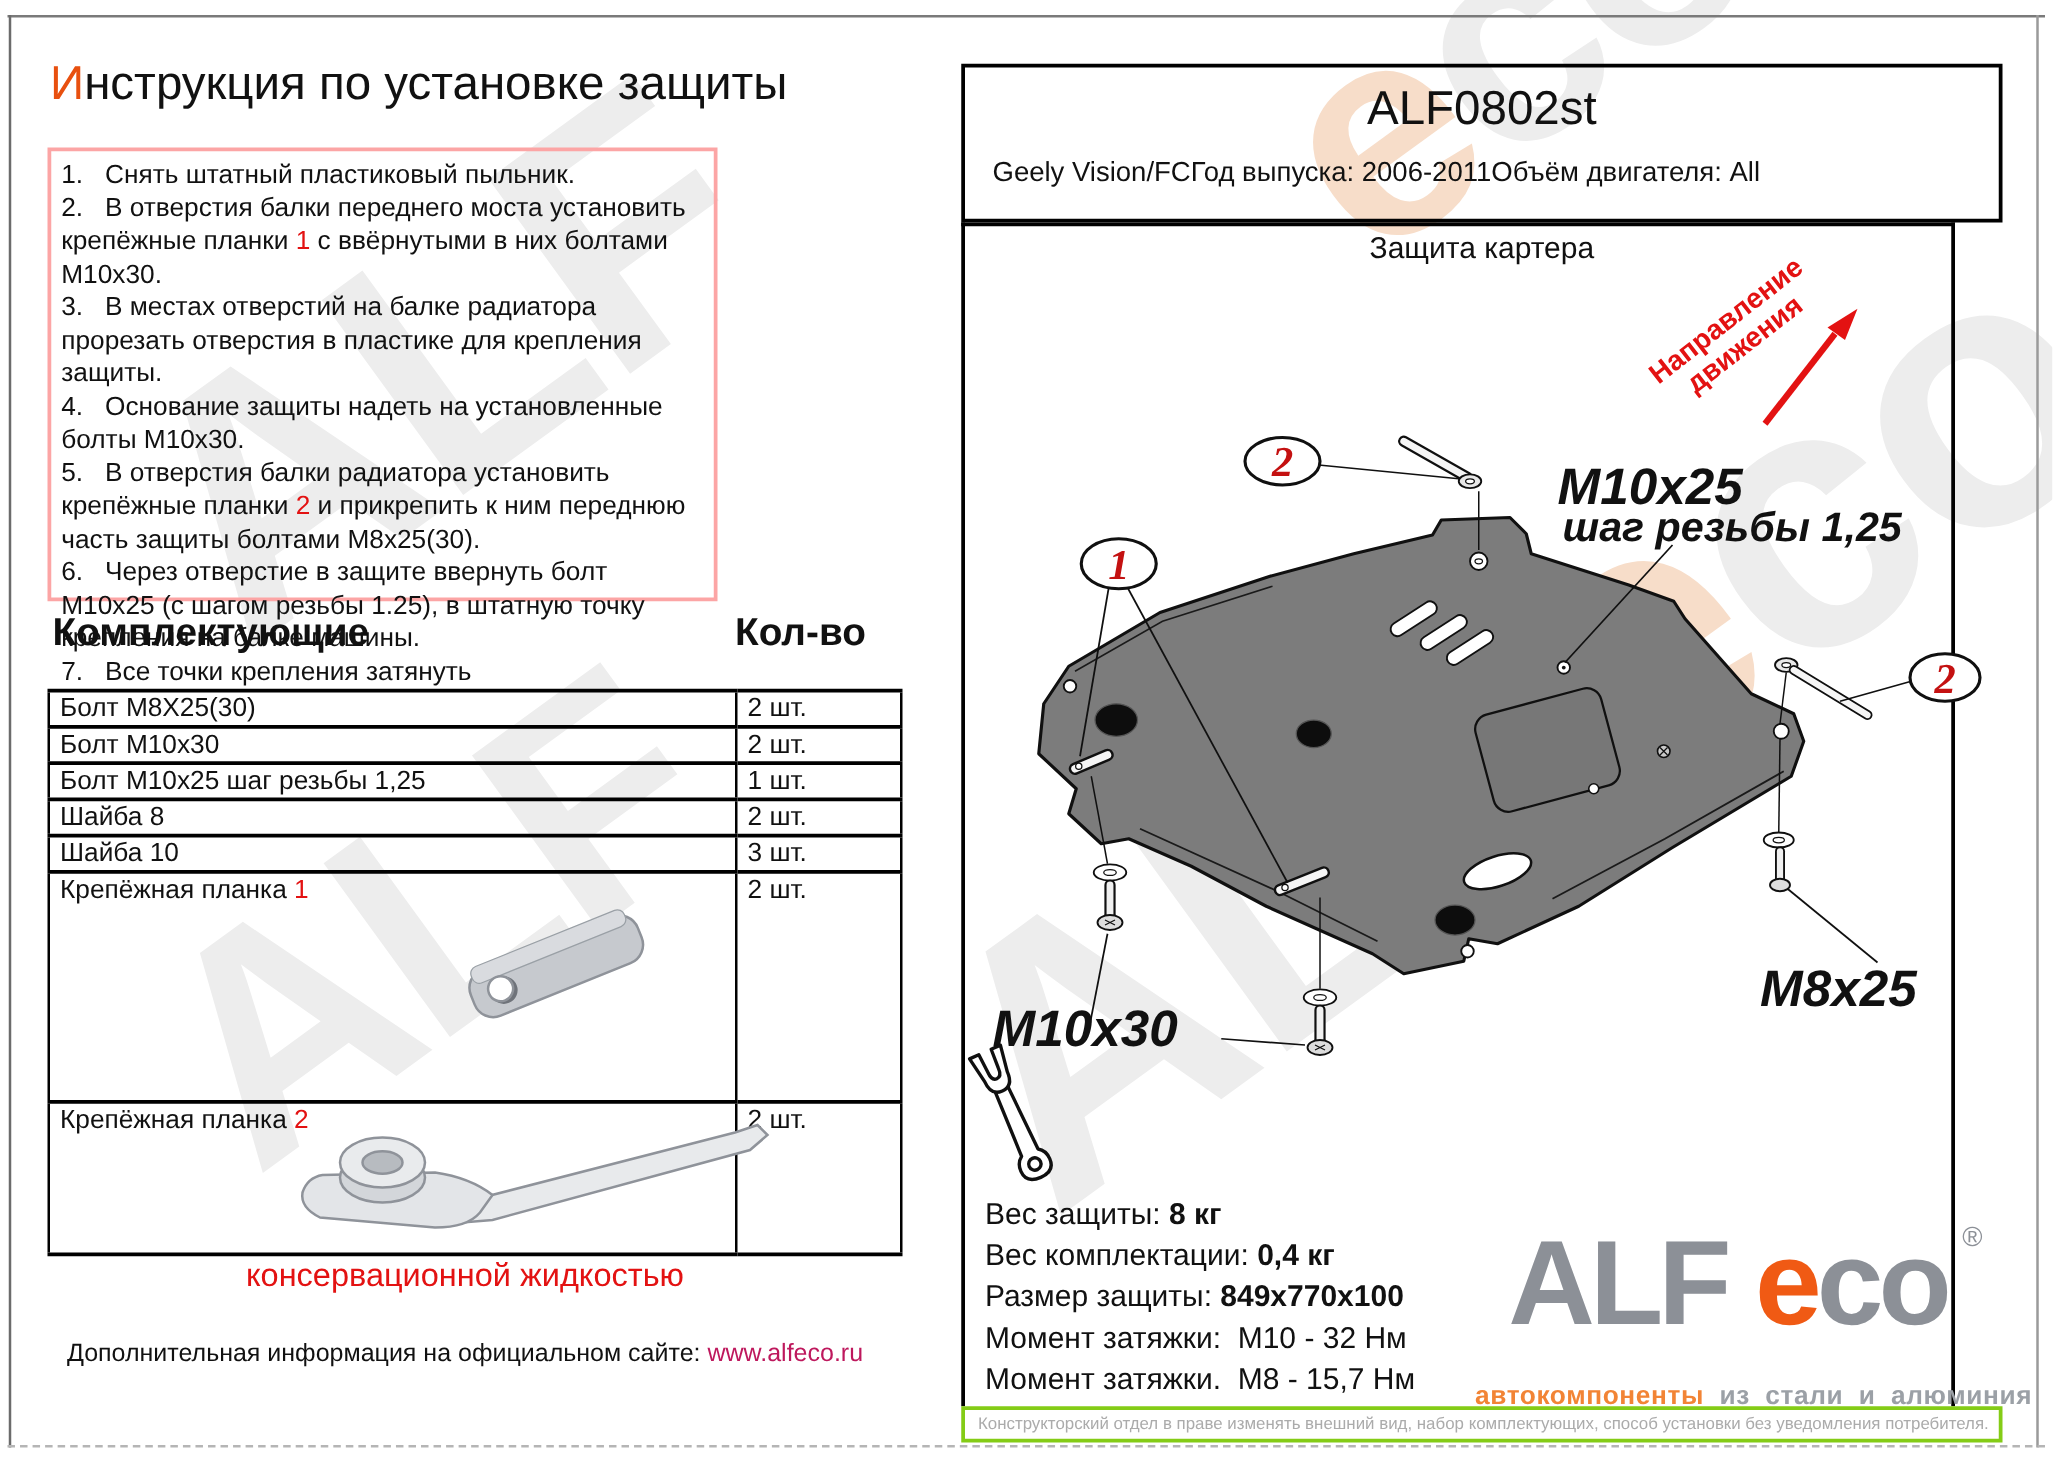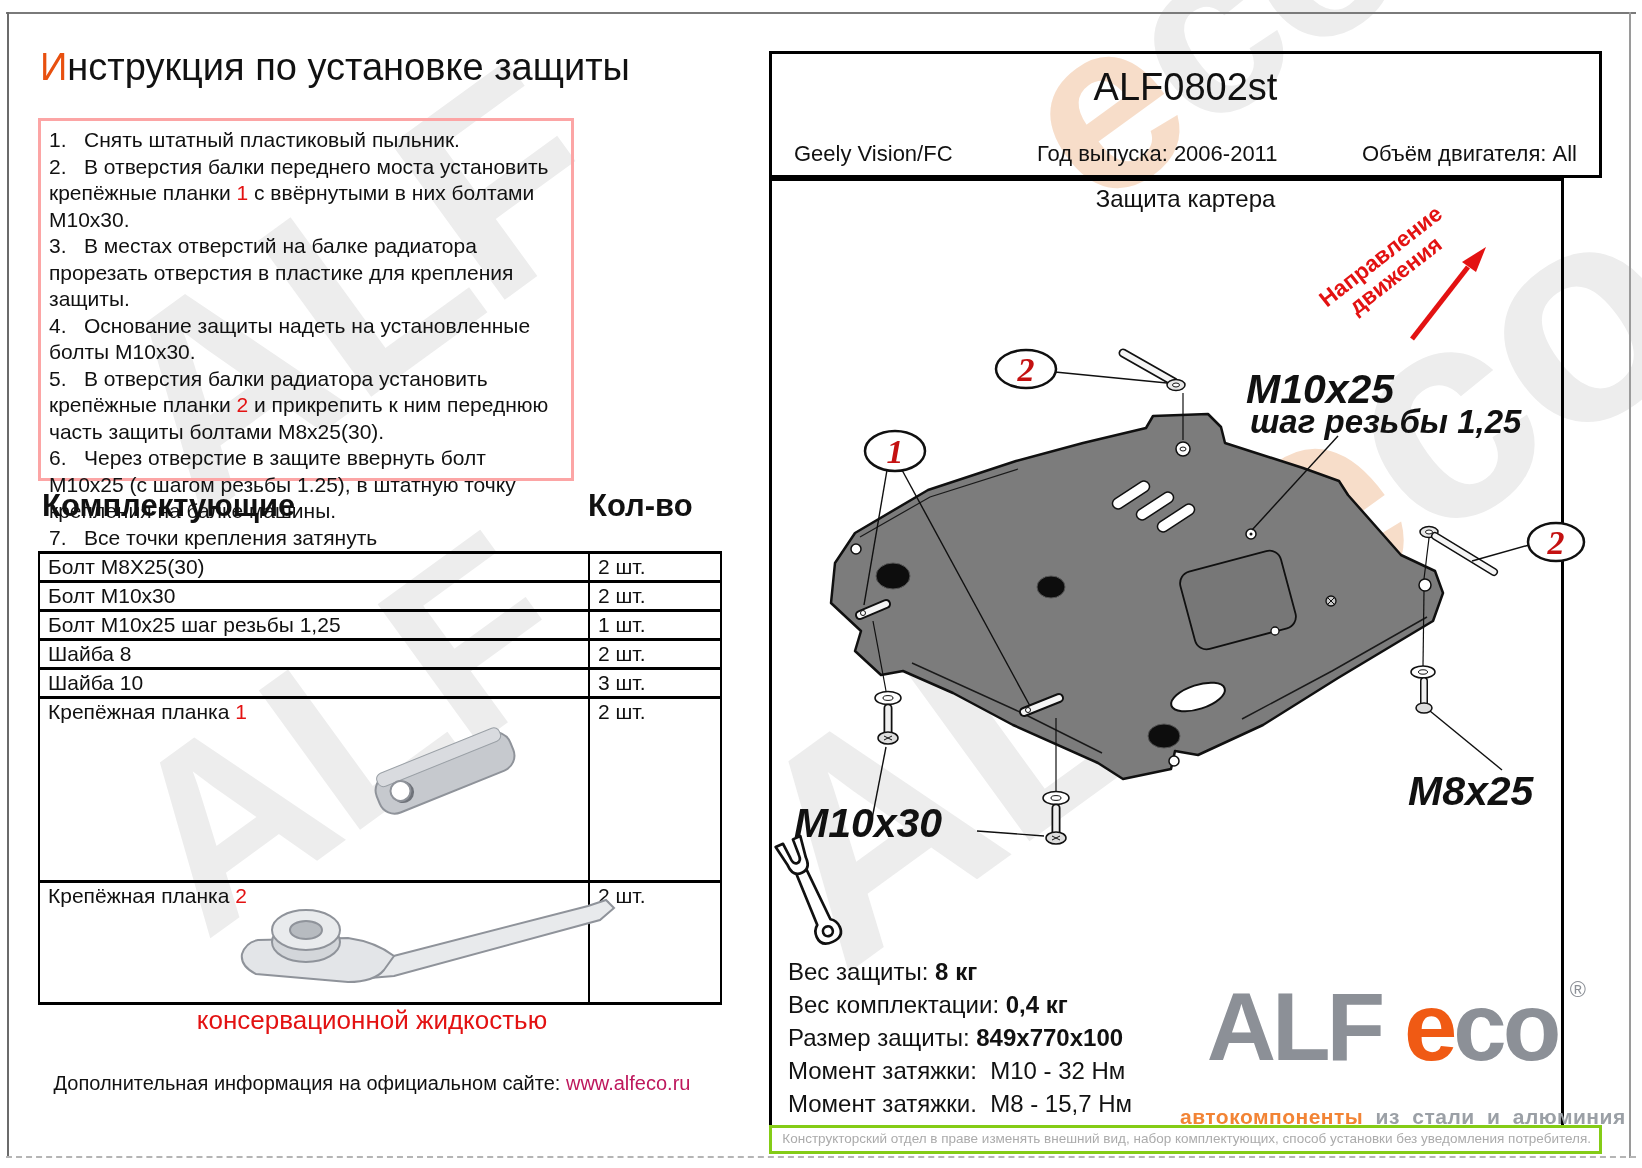--- a/index.html
+++ b/index.html
@@ -30,21 +30,21 @@
                  font-size:21px;vertical-align:top;padding:1px 0 0 8px;overflow:visible;}
   td.qty{padding-left:8px;}
   .plank-img{position:absolute;}
   .warning{left:38px;top:1004px;width:668px;text-align:center;color:#E31212;
            font-size:26px;line-height:33px;}
   .site-line{left:38px;top:1072px;width:668px;text-align:center;font-size:20px;}
   .site-line a{color:#be185d;text-decoration:none;}
   
   .header-box{left:769px;top:51px;width:833px;height:127px;border:3px solid #000;box-sizing:border-box;}
   .code{margin-top:12px;text-align:center;font-size:38px;}
-  .header-row{display:flex;justify-content:space-between;padding:0 22px;margin-top:32px;font-size:22px;}
+  .header-row{display:flex;justify-content:flex-start;padding:0 22px;margin-top:16px;font-size:22px;}
   .diagram-box{left:769px;top:178px;width:795px;height:947px;border:3px solid #000;border-bottom:none;
                box-sizing:border-box;}
   .part-name{position:absolute;left:0;top:4px;width:827px;text-align:center;font-size:24px;}
   svg.diagram{position:absolute;left:0;top:0;}
   .specs{position:absolute;left:16px;top:774px;font-size:24px;line-height:33px;}
   .specs div{white-space:pre;}
   .specs b{font-weight:bold;}
   .logo{position:absolute;left:408px;top:800px;width:404px;text-align:center;}
   .logo-text{font-size:96px;font-weight:bold;letter-spacing:-4px;color:#8C9097;line-height:0.95;}
   .logo-text .logo-e{color:#F05A14;}

